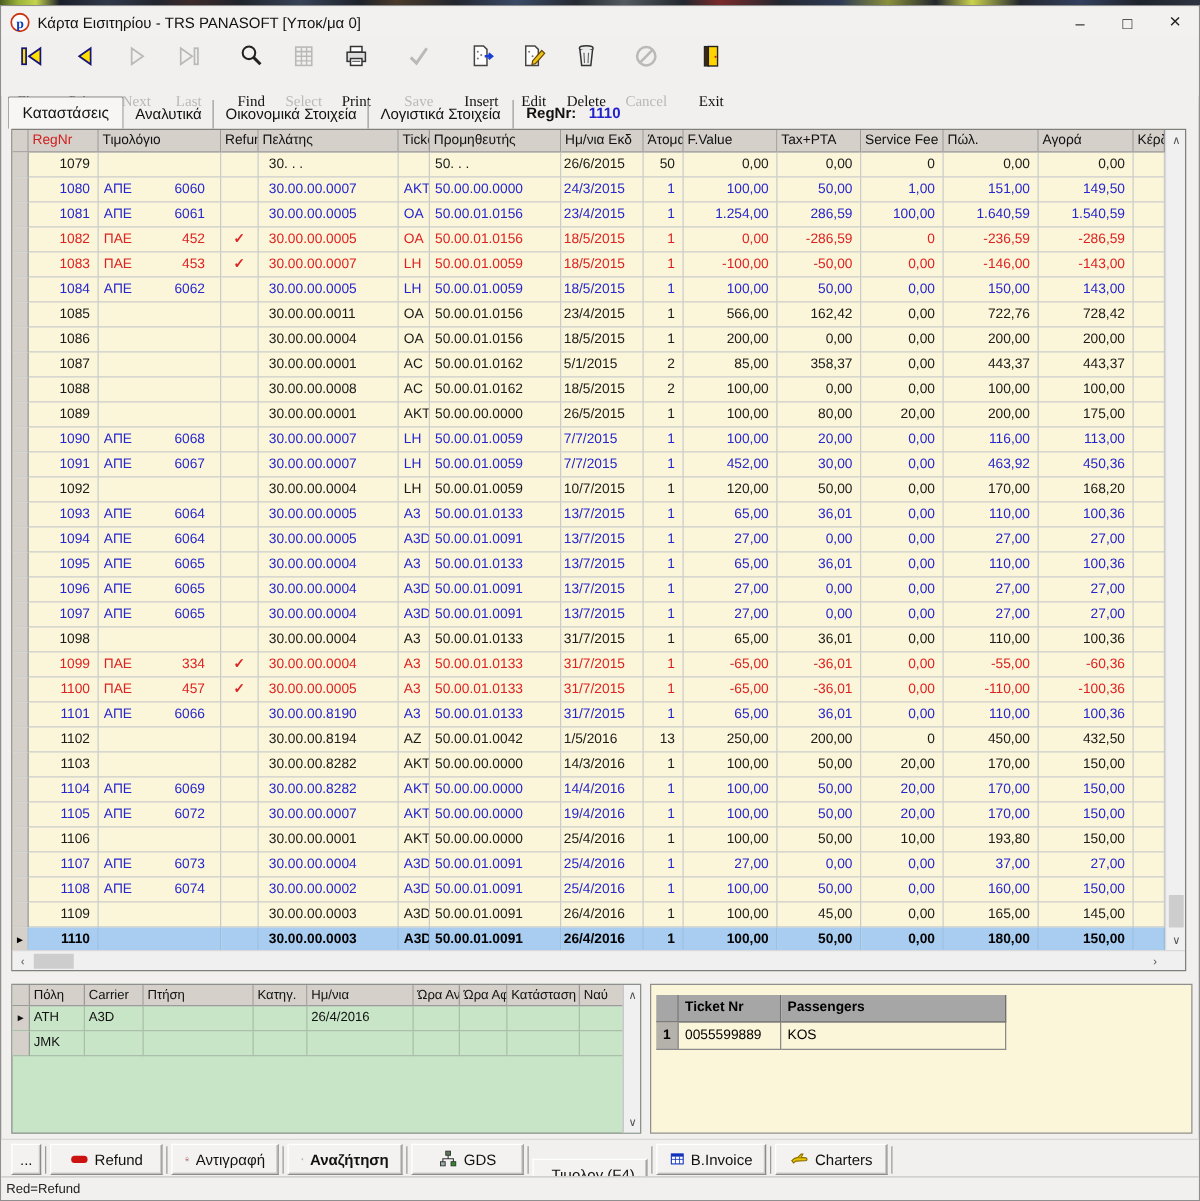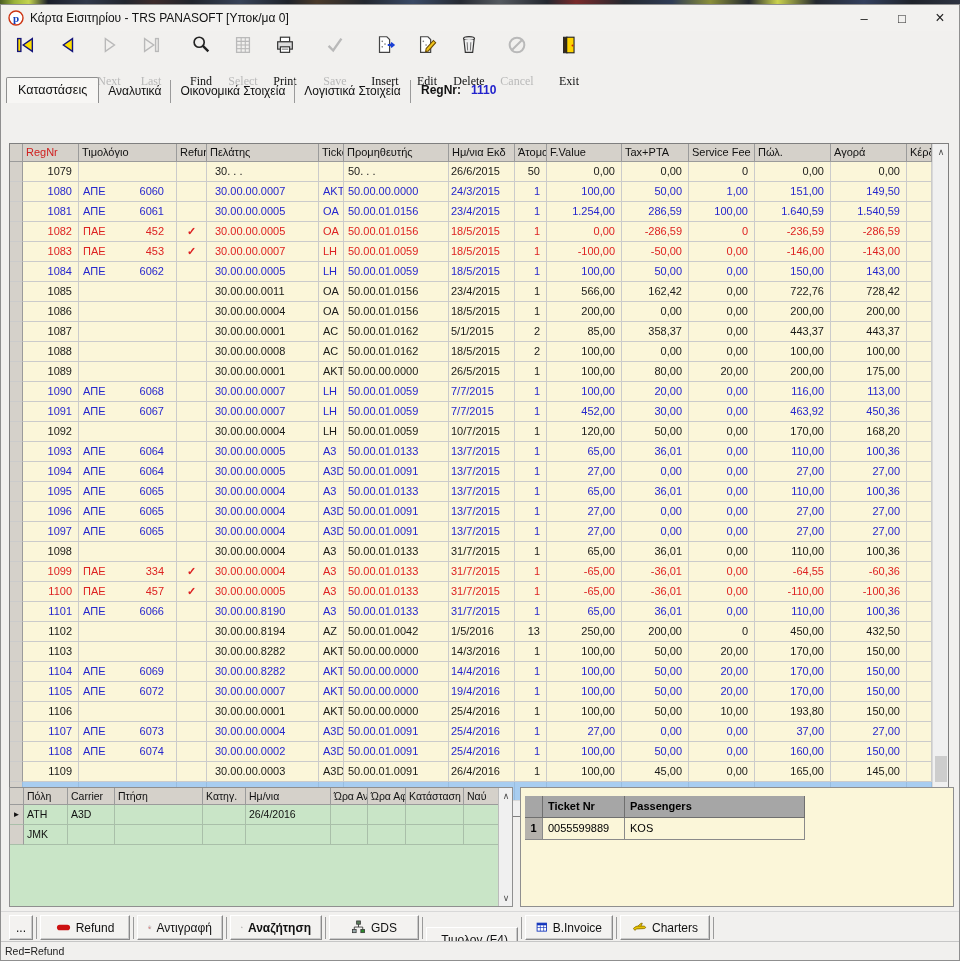--- a/index.html
+++ b/index.html
@@ -30,21 +30,21 @@
   .sp6 { margin-left:6px; } .sp8 { margin-left:8px; } .sp10 { margin-left:10px; }
 
   
   .tabstrip { position:absolute; top:72px; left:0; right:0; height:26px; display:flex; align-items:flex-end; padding-left:5px; }
   .tab { font-size:12px; color:#111; padding:4px 9px 5px 9px; border-right:1px solid #9a9a9a; position:relative; }
   .tab.active { background:#f7f6f4; border:1px solid #8f8f8f; border-bottom:none; border-radius:2px 2px 0 0; padding:5px 11px 6px 11px; font-size:12.5px; }
   .regnr { position:absolute; left:420px; bottom:6px; font-size:12px; font-weight:bold; color:#111; }
   .regnr .val { color:#2222cc; margin-left:10px; }
 
   
-  .grid { position:absolute; top:98px; left:8px; width:940px; height:674px; border:1px solid #7f7f7f; background:#fbf6d9;margin-top:40px; }
+  .grid { position:absolute; top:98px; left:8px; width:940px; height:674px; border:1px solid #7f7f7f; background:#fbf6d9; }
   .grid-inner { position:absolute; top:0; left:0; right:16px; bottom:16px; overflow:hidden; }
   .g-row { display:grid; grid-template-columns:13px 56px 98px 30px 112px 25px 105px 66px 32px 75px 67px 66px 76px 76px 1fr; height:20px; }
   .g-row.hdr { height:18px; }
   .g-cell { border-right:1px solid #cbcbcb; border-bottom:1px solid #cbcbcb; font-size:11px; line-height:19px; white-space:nowrap; overflow:hidden; color:#1a1a1a; }
   .hdr .g-cell { background:#d5d1ca; border-right:1px solid #9b9b9b; border-bottom:1px solid #9b9b9b; padding-left:3px; line-height:17px; color:#111; }
   .hdr .g-cell.red { color:#d02020; }
   .g-cell.sel { background:#d5d1ca; border-right:1px solid #9b9b9b; text-align:center; font-size:8px; line-height:20px; color:#000; }
   .g-cell.num { text-align:right; padding-right:6px; }
   .g-cell.ctr { text-align:center; }
   .g-cell.ck { color:#d02020; font-weight:bold; }
@@ -681,21 +681,21 @@
               </div>
               <div class="g-cell ctr ck">✓</div>
               <div class="g-cell p8">30.00.00.0004</div>
               <div class="g-cell p4">A3</div>
               <div class="g-cell p4">50.00.01.0133</div>
               <div class="g-cell p2">31/7/2015</div>
               <div class="g-cell num">1</div>
               <div class="g-cell num">-65,00</div>
               <div class="g-cell num">-36,01</div>
               <div class="g-cell num">0,00</div>
-              <div class="g-cell num">-64,55</div>
+              <div class="g-cell num">-55,00</div>
               <div class="g-cell num">-60,36</div>
               <div class="g-cell"></div>
             </div>
             <div class="g-row c-red">
               <div class="g-cell sel"></div>
               <div class="g-cell num">1100</div>
               <div class="g-cell inv">
                 <span>ΠΑΕ</span>
                 <span>457</span>
               </div>

